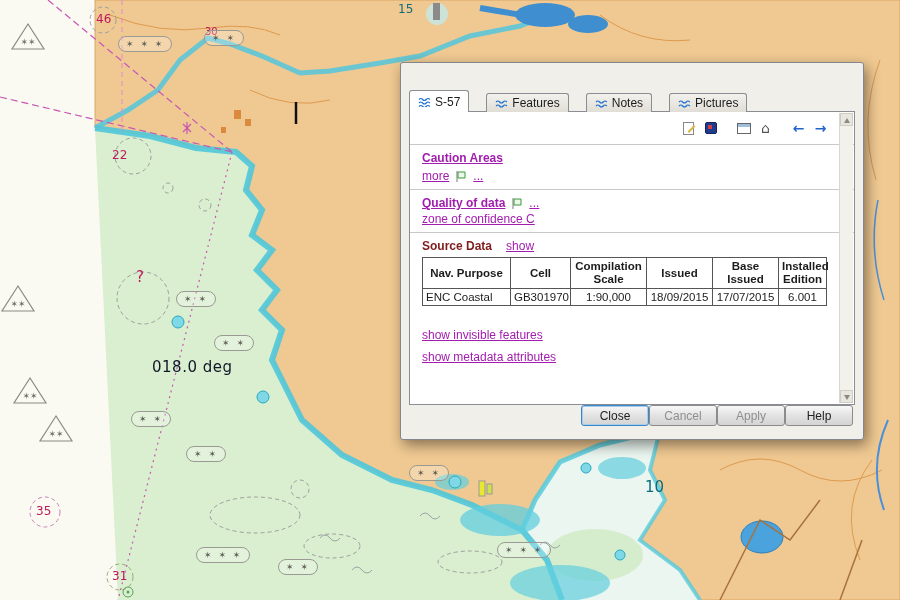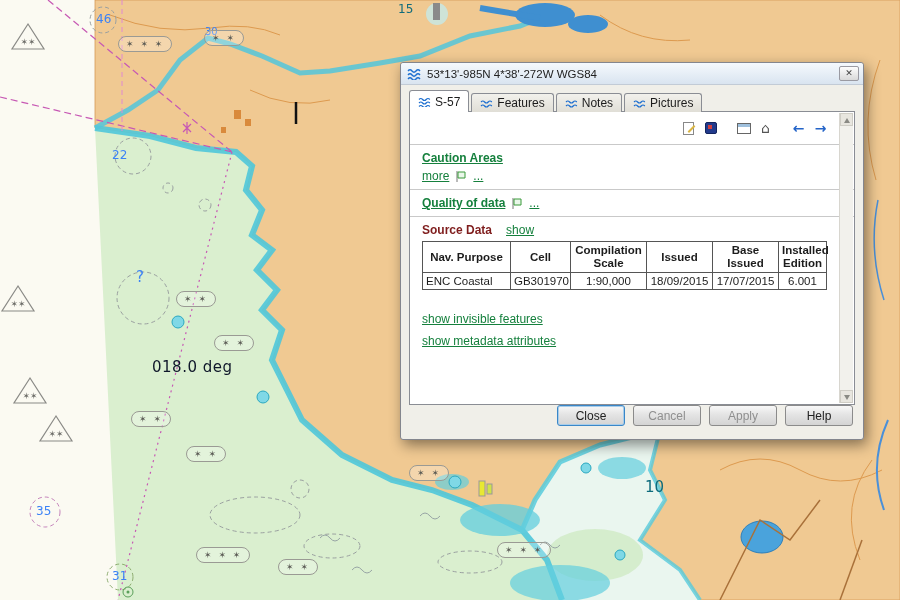--- a/index.html
+++ b/index.html
@@ -1,21 +1,21 @@
 <!DOCTYPE html>
 <html><head>
 <meta charset="utf-8">
 <style>
   * { box-sizing: border-box; margin: 0; padding: 0; }
   html,body { width:900px; height:600px; overflow:hidden; font-family:"Liberation Sans",sans-serif; }
   #stage { position:relative; width:900px; height:600px; background:#fbfaf2; overflow:hidden; }
 
   
   #chart-svg { position:absolute; left:0; top:0; z-index:0; }
-  .map-label { position:absolute; z-index:2; color:#3b82f6; font-size:12px;
+  .map-label { position:absolute; z-index:2; color:#be185d; font-size:12px;
                font-family:"DejaVu Sans",sans-serif; white-space:nowrap; }
   .map-label.teal { color:#0e6b7c; }
   .map-label.heading { color:#0f172a; font-size:15px; letter-spacing:.5px; }
   .map-label.big { font-size:15px; }
   .star-pill { position:absolute; z-index:2; border:1px solid #9a9a94; border-radius:9px;
                padding:0 7px; height:16px; line-height:14px; font-size:9px; color:#5a5a54;
                background:rgba(255,255,255,.25); font-family:"DejaVu Sans",sans-serif;
                letter-spacing:2px; white-space:nowrap; }
   .tri-sym { position:absolute; z-index:2; }
 
@@ -26,21 +26,21 @@
   .titlebar { position:absolute; left:0; top:0; right:0; height:22px;
               background:linear-gradient(#f5f9fd,#d9e4f0); border-bottom:1px solid #c2cbd6;
               border-radius:3px 3px 0 0; display:flex; align-items:center; padding:0 4px 0 6px; }
   .title-text { font-size:11.5px; color:#222; margin-left:5px; flex:1;
                 white-space:nowrap; overflow:hidden; }
   .close-btn { width:20px; height:15px; border:1px solid #9a9aa2; border-radius:2px;
                background:linear-gradient(#fdfdfd,#d9d9d9); color:#444; font-size:9px;
                line-height:13px; text-align:center; cursor:pointer; font-family:"DejaVu Sans",sans-serif; }
   .waves-svg { display:inline-block; }
 
-  .tabstrip { position:absolute; left:8px; top:27px; height:22px; display:flex; gap:2px; z-index:3; }
+  .tabstrip { position:absolute; left:8px; top:27px; height:22px; display:flex; gap:17px; z-index:3; }
   .tab { display:flex; align-items:center; gap:4px; padding:2px 8px 3px;
          border:1px solid #8a8d94; border-bottom:none; border-radius:3px 3px 0 0;
          background:linear-gradient(#f2f1ec,#e0ded6); font-size:12px; margin-top:3px; cursor:pointer; }
   .tab.active { background:#fff; margin-top:0; padding-top:4px; position:relative; z-index:4; }
 
   .panel { position:absolute; left:8px; right:8px; top:48px; bottom:34px; background:#fff;
            border:1px solid #8a8d94; padding:6px 24px 6px 12px; overflow:hidden; }
   .sep { border-top:1px solid #c9c9c9; margin:6px -24px 6px -12px; }
 
   .icon-row { display:flex; justify-content:flex-end; align-items:center; gap:3px; height:20px; margin-bottom:2px; }
@@ -49,21 +49,21 @@
   .tb-icon.arrow { color:#2464c8; font-weight:bold; font-size:14px; font-family:"DejaVu Sans",sans-serif; }
   .pg { position:relative; width:11px; height:13px; background:#fff; border:1px solid #888; }
   .pg::after { content:""; position:absolute; width:9px; height:2px; background:#d9b544;
                transform:rotate(-45deg); right:-3px; top:5px; }
   .darksq { position:relative; width:12px; height:12px; background:#223a8c; border:1px solid #13245e; border-radius:2px; }
   .darksq::after { content:""; position:absolute; left:2px; top:2px; width:4px; height:4px; background:#d04040; }
   .winsq { position:relative; width:14px; height:11px; background:#fff; border:1px solid #666; }
   .winsq::before { content:""; position:absolute; left:0; top:0; width:12px; height:3px; background:#9fc0dd; }
   .home-glyph { font-family:"DejaVu Sans",sans-serif; font-size:14px; color:#555; line-height:1; }
 
-  a.lnk { color:#15803d; text-decoration:underline; cursor:pointer; }
+  a.lnk { color:#a21caf; text-decoration:underline; cursor:pointer; }
   a.lnk.bold { font-weight:bold; }
   .inline-row { display:flex; align-items:center; gap:6px; margin-top:4px; }
   .src-row { display:flex; align-items:baseline; gap:14px; margin:3px 0 4px; }
   .src-label { font-weight:bold; color:#7f1d1d; }
 
   table.s57 { border-collapse:collapse; table-layout:fixed; width:404px; 
               font-size:11.5px; }
   table.s57 th, table.s57 td { border:1px solid #555; padding:2px 3px; text-align:center; }
   table.s57 th { font-weight:bold; line-height:1.15; }
   table.s57 td.l { text-align:left; }
@@ -74,21 +74,21 @@
              background:#f2f1ec; border-left:1px solid #d8d6cf; }
   .sb-btn { position:absolute; left:0; width:13px; height:13px; background:#e8e6df;
             border:1px solid #cfcdc5; }
   .sb-btn.up { top:0; } .sb-btn.down { bottom:0; }
   .sb-btn::after { content:""; position:absolute; left:3px; border-left:3px solid transparent;
                    border-right:3px solid transparent; }
   .sb-btn.up::after { top:4px; border-bottom:5px solid #8a8a84; }
   .sb-btn.down::after { top:4px; border-top:5px solid #8a8a84; }
 
   .btnrow { position:absolute; left:0; right:0; bottom:0; height:47px; display:flex;
-            align-items:center; justify-content:flex-end; gap:8px; padding-right:10px;padding-left:44px; }
+            align-items:center; justify-content:flex-end; gap:0; padding-right:10px;padding-left:44px; }
   .win-btn { width:68px; height:21px; font-size:12px; color:#222;
              background:linear-gradient(#f8f8f8,#e4e4e4 45%,#d4d4d4); border:1px solid #8b8b8b;
              border-radius:3px; cursor:pointer; font-family:"Liberation Sans",sans-serif; }
   .win-btn.focused { border-color:#3a87c8; box-shadow:inset 0 0 0 1px #a8cdea; }
   .win-btn.disabled { color:#8f8f8f; }
 </style>
 </head>
 <body>
 
 <div id="stage">
@@ -226,29 +226,20 @@
     <path d="M18,2 L34,27 L2,27 Z" fill="none" stroke="#8a8a86" stroke-width="1.2"></path>
     <text x="18" y="23" text-anchor="middle" font-size="9" fill="#6b6b66">✶✶</text>
   </svg>
   <svg class="tri-sym" style="left:38px;top:414px" width="36" height="30">
     <path d="M18,2 L34,27 L2,27 Z" fill="none" stroke="#8a8a86" stroke-width="1.2"></path>
     <text x="18" y="23" text-anchor="middle" font-size="9" fill="#6b6b66">✶✶</text>
   </svg>
 
   <div class="dialog">
 
-    <div class="titlebar">
-      <svg class="waves-svg" width="15" height="12">
-        <path d="M1,3 q2,-2.5 4,0 q2,2.5 4,0 q2,-2.5 4,0" stroke="#1d6fd0" fill="none" stroke-width="1.3"></path>
-        <path d="M1,7 q2,-2.5 4,0 q2,2.5 4,0 q2,-2.5 4,0" stroke="#1d6fd0" fill="none" stroke-width="1.3"></path>
-        <path d="M1,11 q2,-2.5 4,0 q2,2.5 4,0 q2,-2.5 4,0" stroke="#1d6fd0" fill="none" stroke-width="1.3"></path>
-      </svg>
-      <span class="title-text">53*13'-985N 4*38'-272W WGS84</span>
-      <span class="close-btn">✕</span>
-    </div>
 
     <div class="tabstrip">
       <div class="tab active">
         <svg width="13" height="10">
           <path d="M1,2.5 q1.8,-2 3.6,0 q1.8,2 3.6,0 q1.8,-2 3.6,0" stroke="#1d6fd0" fill="none" stroke-width="1.2"></path>
           <path d="M1,6 q1.8,-2 3.6,0 q1.8,2 3.6,0 q1.8,-2 3.6,0" stroke="#1d6fd0" fill="none" stroke-width="1.2"></path>
           <path d="M1,9.5 q1.8,-2 3.6,0 q1.8,2 3.6,0 q1.8,-2 3.6,0" stroke="#1d6fd0" fill="none" stroke-width="1.2"></path>
         </svg>
         <span>S-57</span>
       </div>
@@ -313,20 +304,23 @@
       <div class="sep"></div>
 
       <div>
         <div class="inline-row" style="margin-top:0">
           <a class="lnk bold">Quality of data</a>
           <svg width="12" height="13">
             <line x1="2" y1="1" x2="2" y2="12" stroke="#777"></line>
             <path d="M3,2 h7 v6 h-7 z" fill="#eaf7ea" stroke="#3a9a3a"></path>
           </svg>
           <a class="lnk">...</a>
+        </div>
+        <div style="margin-top:2px">
+          <a class="lnk">zone of confidence C</a>
         </div>
       </div>
 
       <div class="sep"></div>
 
       <div class="src-row">
         <span class="src-label">Source Data</span>
         <a class="lnk">show</a>
       </div>
 

